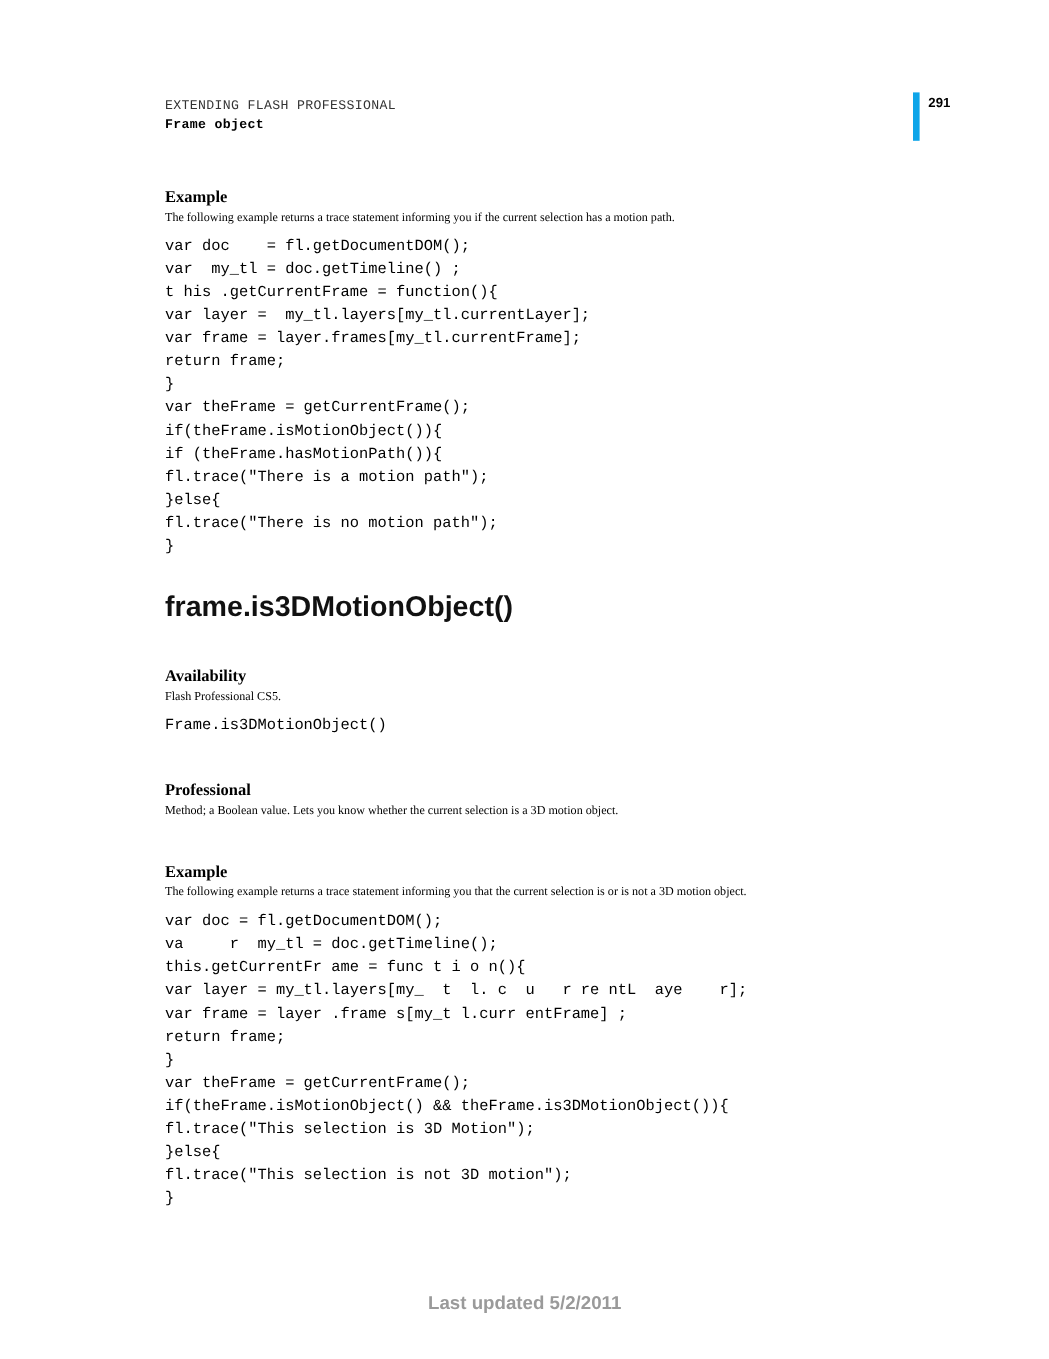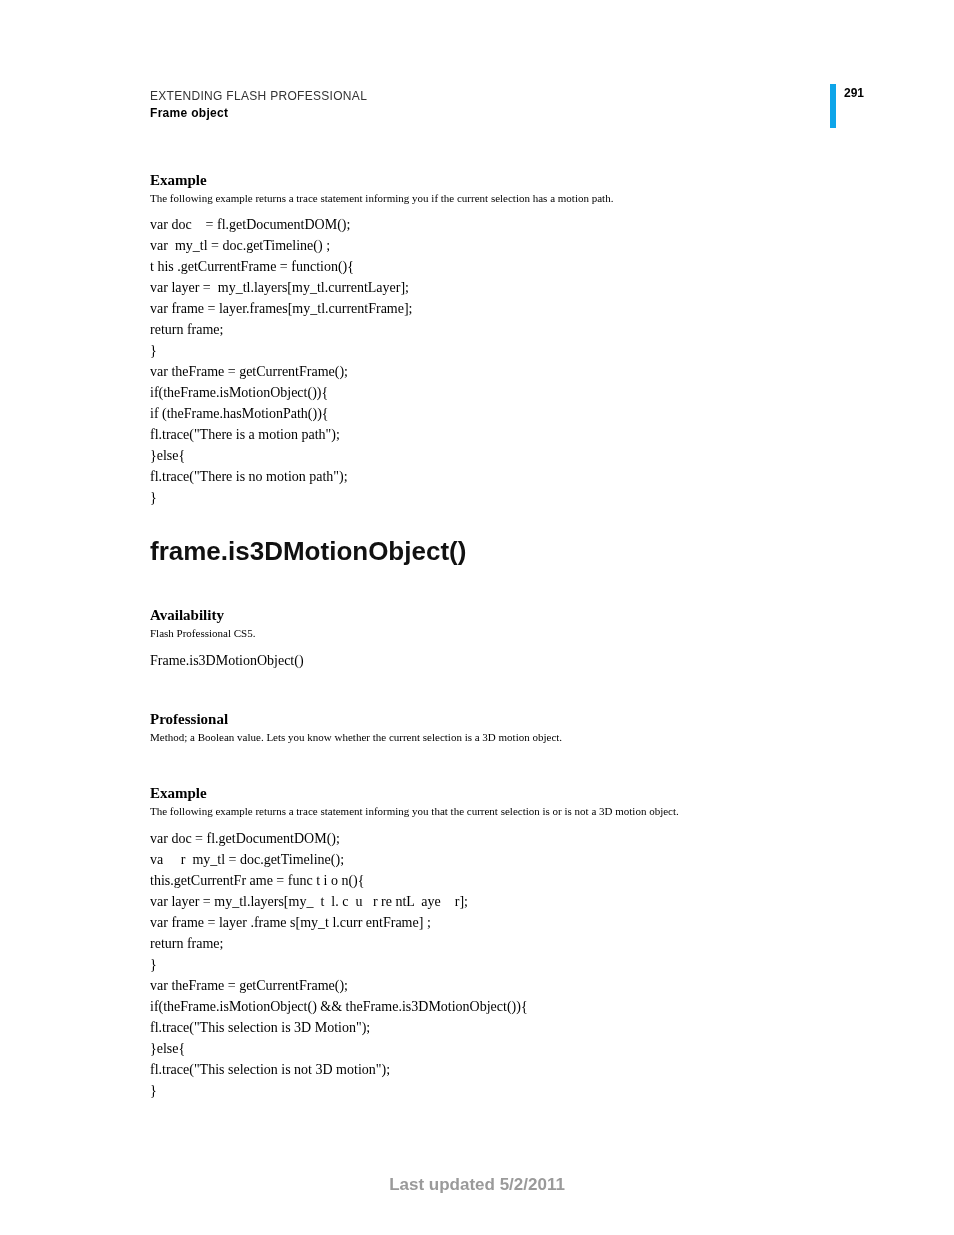--- a/index.html
+++ b/index.html
@@ -15,21 +15,21 @@
     box-sizing: border-box;
     padding: 88px 90px 40px 150px;
     position: relative;
   }
   .header-row {
     display: flex;
     justify-content: space-between;
     align-items: flex-start;
   }
   .header-left {
-    font-family: Liberation Sans, sans-serif;
+    font-family: Liberation Mono, monospace;
     font-size: 12px;
     letter-spacing: 0.3px;
     line-height: 1.4;
   }
   .header-left .line1 { color: #333; }
   .header-left .line2 { font-weight: 700; color: #000; }
   .page-number-block {
     border-left: 6px solid #0ea5e9;
     padding: 2px 0 28px 8px;
     font-family: "Myriad Pro", "Helvetica Neue", Arial, sans-serif;
@@ -43,21 +43,21 @@
     font-size: 15px;
     margin-top: 40px;
     margin-bottom: 2px;
   }
   .body-text {
     font-size: 11px;
     line-height: 1.4;
     margin-bottom: 8px;
   }
   pre.code {
-    font-family: Liberation Serif, serif;
+    font-family: Liberation Mono, monospace;
     font-size: 14px;
     line-height: 1.5;
     white-space: pre;
     margin: 8px 0 20px 0;
     color: #000;
   }
   h2.api-heading {
     font-family: "Myriad Pro", "Helvetica Neue", Arial, sans-serif;
     font-weight: 700;
     font-size: 26px;

